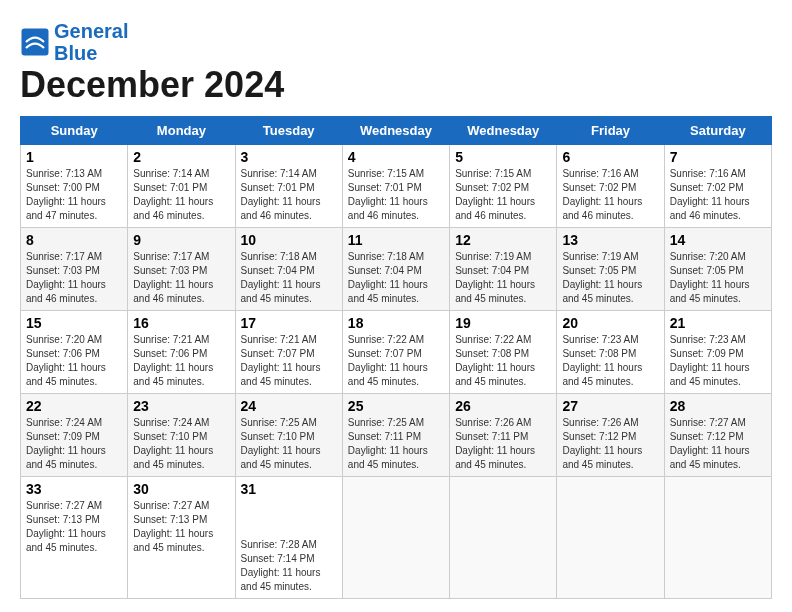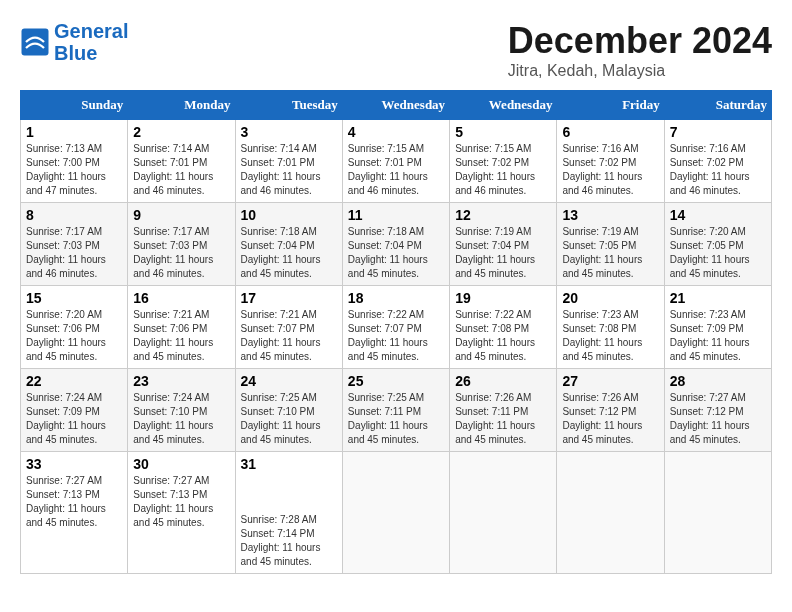--- a/index.html
+++ b/index.html
@@ -8,61 +8,61 @@
       background: #fff;
       width: 792px;
       min-height: 612px;
       padding: 20px;
     }
     .header {
       display: flex;
       justify-content: space-between;
       align-items: flex-start;
       margin-bottom: 10px;
+      flex-direction: column;
     }
     .logo {
       display: flex;
       align-items: center;
     }
     .logo-text {
       font-size: 20px;
       font-weight: bold;
       color: #1a1a1a;
       line-height: 1.1;
     }
     .logo-text span { color: #1a6abf; }
     .logo-icon {
       width: 30px;
       height: 30px;
       margin-right: 4px;
     }
-    .title-section { }
+    .title-section { text-align: right; }
     .month-title {
       font-size: 36px;
       font-weight: bold;
       color: #1a1a1a;
     }
     .subtitle {
       font-size: 16px;
       color: #555;
     }
     table {
       width: 100%;
       border-collapse: collapse;
       font-size: 11px;
     }
     thead th {
       background-color: #1a6abf;
       color: #fff;
       padding: 6px 4px;
-      text-align: right;
+      text-align: center;
       font-size: 13px;
       font-weight: bold;
       border: 1px solid #1a6abf;
-      font-family: Liberation Serif, serif;
     }
     tbody td {
       border: 1px solid #ccc;
       padding: 4px 5px;
       vertical-align: top;
       width: 14.28%;
       min-height: 80px;
       height: 80px;
     }
     tbody tr:nth-child(even) td {
@@ -98,21 +98,20 @@
     </svg>
     <div>
       <div class="logo-text">
         <span>General</span><br>
         <span style="color:#1a6abf">Blue</span>
       </div>
     </div>
   </div>
   <div class="title-section">
     <div class="month-title">December 2024</div>
-    <div class="subtitle">Jitra, Kedah, Malaysia</div>
   </div>
 </div>
 
 <table>
   <thead>
     <tr>
       <th>Sunday</th>
       <th>Monday</th>
       <th>Tuesday</th>
       <th>Wednesday</th>

